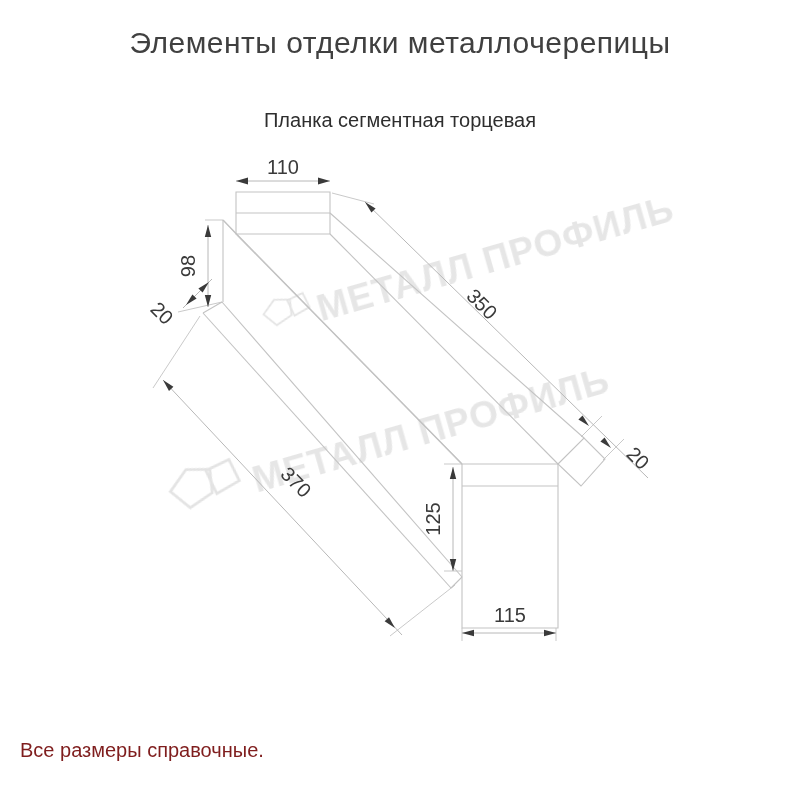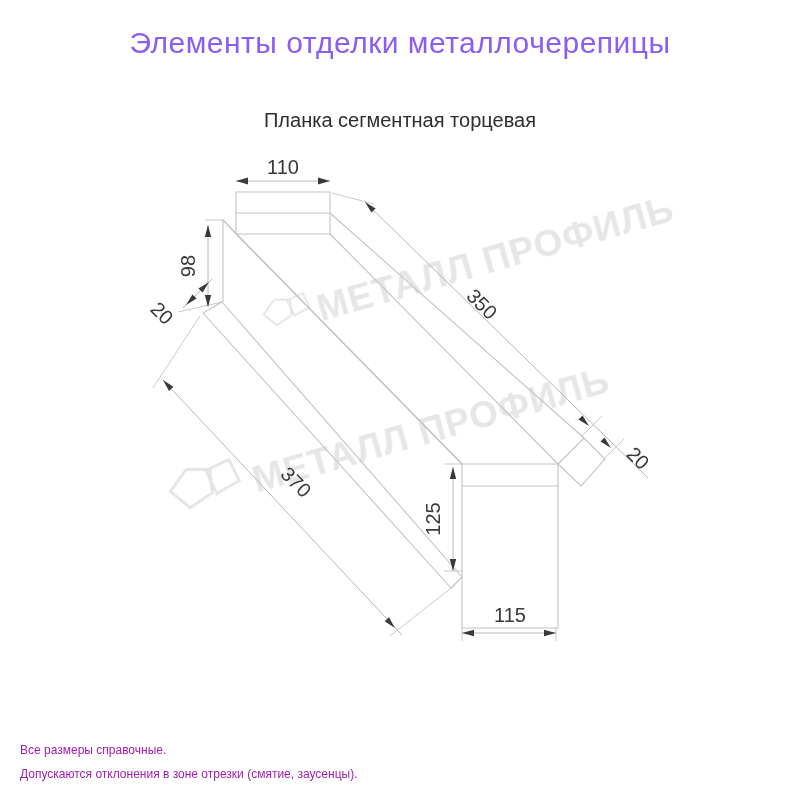--- a/index.html
+++ b/index.html
@@ -2,21 +2,21 @@
 <html><head>
 <meta charset="utf-8">
 <style>
   html,body{margin:0;padding:0;background:#ffffff;}
   #page{
     position:relative;width:800px;height:800px;background:#ffffff;overflow:hidden;
     font-family:"Liberation Sans", sans-serif;
   }
   #title{
     position:absolute;left:0;top:26px;width:800px;text-align:center;
-    font-size:30px;font-weight:400;color:#8b5cf6;letter-spacing:0.5px;
+    font-size:30px;font-weight:400;color:#404040;letter-spacing:0.5px;
   }
   #subtitle{
     position:absolute;left:0;top:108px;width:800px;text-align:center;
     font-size:20px;color:#2e2e2e;line-height:24px;
   }
   #drawing{position:absolute;left:0;top:0;}
   .piece{stroke:#c3c3c3;stroke-width:1.1;fill:none;}
   .dimline{stroke:#b8b8b8;stroke-width:1;fill:none;}
   .extline{stroke:#c3c3c3;stroke-width:0.9;fill:none;}
   .arrow{fill:#3a3a3a;stroke:none;}
@@ -24,21 +24,21 @@
     font-family:"Liberation Sans", sans-serif;font-size:20px;fill:#3a3a3a;
   }
   .wm{opacity:0.6;}
   .wmtext{
     font-family:"Liberation Sans", sans-serif;font-weight:bold;font-size:37px;
     fill:#d6d6d6;letter-spacing:1px;
   }
   .wmlogo{stroke:#d2d2d2;stroke-width:2.6;fill:none;}
   #footer{
     position:absolute;left:20px;top:738px;width:760px;
-    font-size:12px;color:#a21caf;line-height:24px;
+    font-size:20px;color:#7f1d1d;line-height:24px;
   }
 </style>
 </head>
 <body>
 
 <div id="page">
 
   <div id="title">Элементы отделки металлочерепицы</div>
 
   <div id="subtitle">
@@ -135,16 +135,15 @@
       <text class="dimtext" x="477" y="309" text-anchor="middle" transform="rotate(45,477,309)">350</text>
       <text class="dimtext" x="291" y="487" text-anchor="middle" transform="rotate(45,291,487)">370</text>
       <text class="dimtext" x="440" y="519" text-anchor="middle" transform="rotate(-90,440,519)">125</text>
       <text class="dimtext" x="510" y="622" text-anchor="middle">115</text>
       <text class="dimtext" x="633" y="463" text-anchor="middle" transform="rotate(45,633,463)">20</text>
     </g>
   </svg>
 
   <div id="footer">
     <div>Все размеры справочные.</div>
-    <div>Допускаются отклонения в зоне отрезки (смятие, заусенцы).</div>
   </div>
 
 </div>
 
 </body></html>

